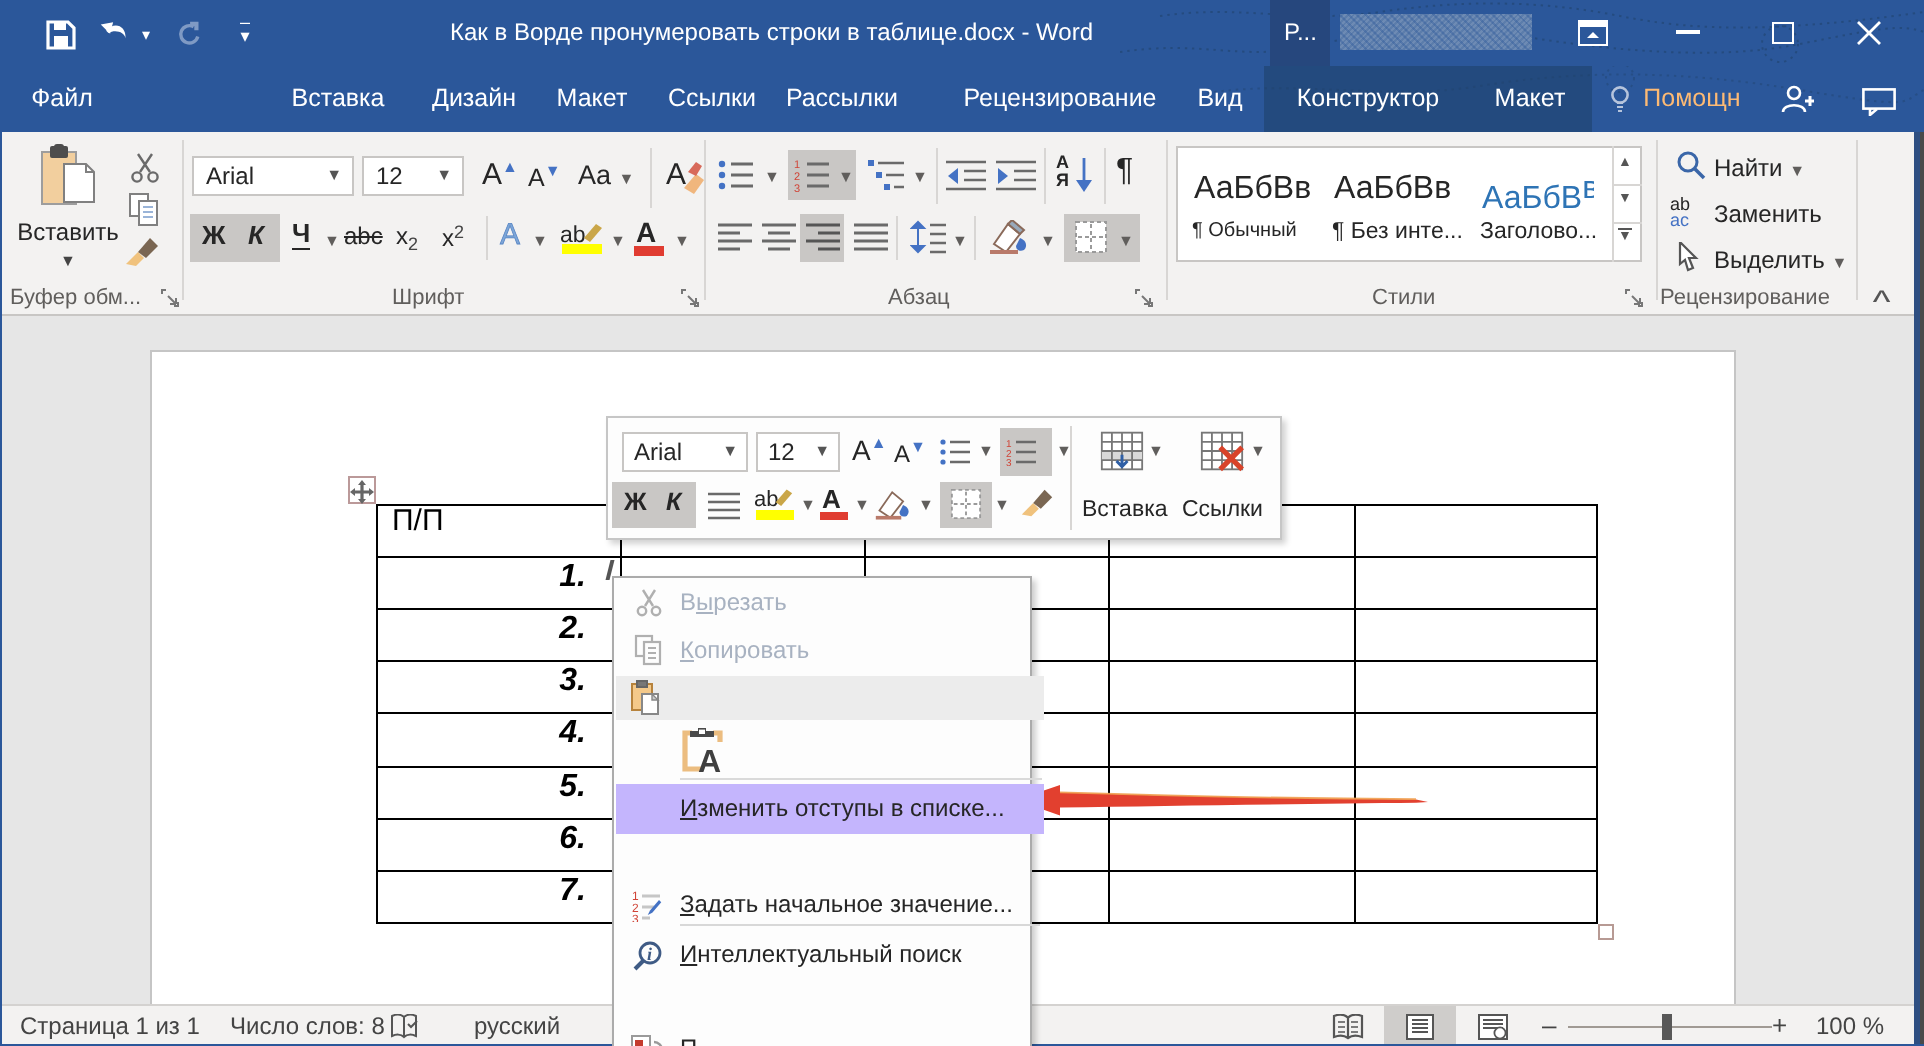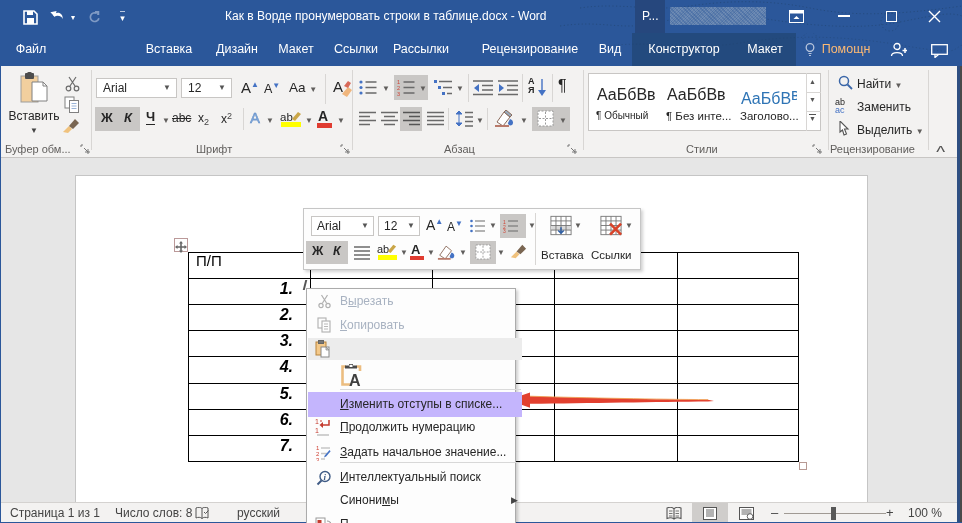--- a/index.html
+++ b/index.html
@@ -476,31 +476,20 @@
         <rect x="10.5" y="1.8" width="3" height="2.2" fill="#fff"></rect>
         <text x="10" y="23" font-size="16" font-weight="bold" fill="#3f3f3f" font-family="Liberation Sans">A</text>
       </svg>
     </div>
     <div class="abs" style="left:33px;top:100px;width:181px;height:1px;background:#dadada"></div>
 
     <div class="mi" style="top:103px;height:25px;line-height:25px;background:#c4b5fd">
       <span class="txt"><span class="u">И</span>зменить отступы в списке...</span>
     </div>
 
-    <div class="mi" style="top:126px;height:25px;line-height:25px">
-      <svg class="abs" style="left:7px;top:3px" width="18" height="18" viewBox="0 0 18 18">
-        <text x="0" y="6" font-size="7" fill="#c43b2e" font-family="Liberation Sans">1</text>
-        <path d="M5 3 h2" stroke="#c43b2e" stroke-width="1"></path>
-        <path d="M14 2 v5 h-8" fill="none" stroke="#c43b2e" stroke-width="1.5"></path>
-        <path d="M8 4 l-3.5 3 3.5 3 z" fill="#c43b2e"></path>
-        <text x="0" y="15" font-size="7" fill="#c43b2e" font-family="Liberation Sans">1</text>
-        <path d="M2 17 h12" stroke="#b9b9b9" stroke-width="1.3"></path>
-      </svg>
-      <span class="txt"><span class="u">П</span>родолжить нумерацию</span>
-    </div>
 
     <div class="mi" style="top:151px;height:25px;line-height:25px">
       <svg class="abs" style="left:8px;top:4px" width="16" height="17" viewBox="0 0 16 17">
         <text x="0" y="6" font-size="6" fill="#d04437" font-family="Liberation Sans">1</text>
         <text x="0" y="12" font-size="6" fill="#d04437" font-family="Liberation Sans">2</text>
         <text x="0" y="17.5" font-size="6" fill="#d04437" font-family="Liberation Sans">3</text>
         <path d="M5 4 h9 M5 9.5 h6 M5 15 h4" stroke="#c6c6c6" stroke-width="1.5"></path>
         <path d="M14 6 L8 13 l-1.5 3 3 -1.5 6 -7 z" fill="#4472c4" transform="scale(0.75) translate(4 2)"></path>
       </svg>
       <span class="txt"><span class="u">З</span>адать начальное значение...</span>
@@ -509,24 +498,20 @@
 
     <div class="mi" style="top:176px;height:25px;line-height:25px">
       <svg class="abs" style="left:8px;top:5px" width="16" height="16" viewBox="0 0 16 16">
         <circle cx="9" cy="6.5" r="5" fill="none" stroke="#3f5b85" stroke-width="1.4"></circle>
         <path d="M5.5 10.5 L1.5 14.5" stroke="#3f5b85" stroke-width="2"></path>
         <text x="7.5" y="10" font-size="9" font-style="italic" font-weight="bold" fill="#3f5b85" font-family="Liberation Serif">i</text>
       </svg>
       <span class="txt"><span class="u">И</span>нтеллектуальный поиск</span>
     </div>
 
-    <div class="mi" style="top:199px;height:25px;line-height:25px">
-      <span class="txt">Синони<span class="u">м</span>ы</span>
-      <span class="abs" style="left:203px;top:0px;font-size:9px;color:#444">▶</span>
-    </div>
 
     <div class="mi" style="top:227px;height:8px">
       <svg class="abs" style="left:7px;top:1px" width="18" height="10" viewBox="0 0 18 10">
         <rect x="1" y="1" width="9" height="9" fill="#fff" stroke="#9a9a9a"></rect>
         <rect x="2.5" y="3" width="4" height="3" fill="#c43b2e"></rect>
         <path d="M12 4 a4 4 0 0 1 4 4" fill="none" stroke="#9a9a9a" stroke-width="1.2"></path>
       </svg>
       <span class="txt" style="position:absolute;top:1px;line-height:14px;font-size:12px">П</span>
     </div>
   </div>

